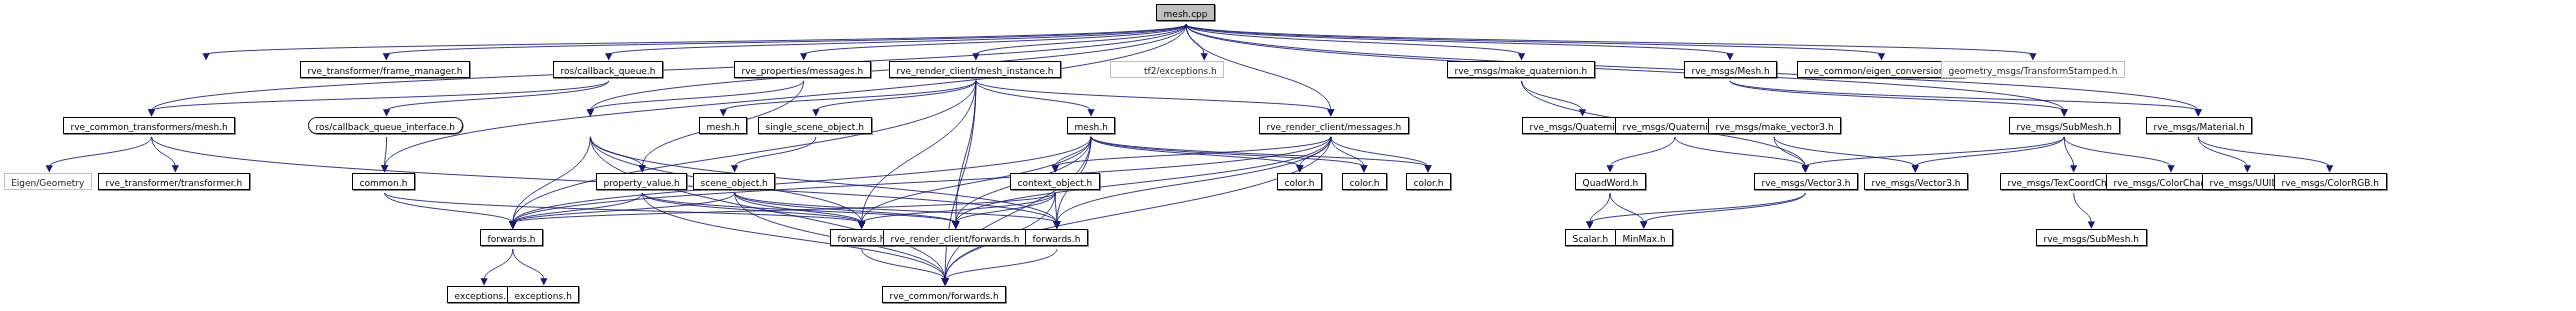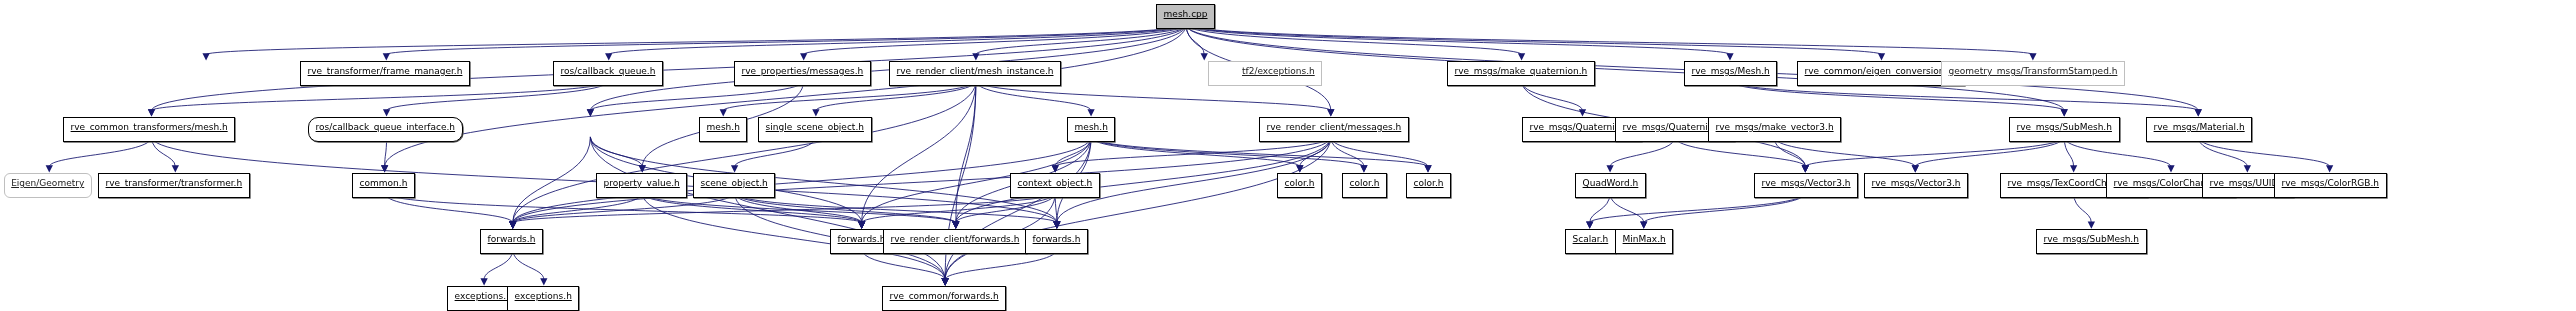--- a/index.html
+++ b/index.html
@@ -1,22 +1,22 @@
 <!DOCTYPE html>
 <html style="font-size:11.7px"><head>
 <meta charset="utf-8">
 <style>
   html, body { margin: 0; padding: 0; background: #ffffff; }
   body { width: 2576px; height: 311px; position: relative; overflow: hidden;
          font-family: "DejaVu Sans", sans-serif; }
   #graph { position: absolute; left: 0; top: 0; width: 2576px; height: 311px; }
-  .node { position: absolute; box-sizing: border-box; height: 25px;
+  .node { position: absolute; box-sizing: border-box; height: 17px;
           border: 0.7px solid #000; background: #fff; color: #000;
           font-size: 9px; line-height: 19px; text-align: center;
-          white-space: nowrap; padding: 0 6.6px; box-shadow: 0.7px 0.7px 0 #555; cursor: pointer; text-decoration: underline; }
+          white-space: nowrap; padding: 0 6.6px; box-shadow: 0.7px 0.7px 0 #555; cursor: pointer; }
   .node.root { background: #bfbfbf; }
   .node.ext { border-color: #bfbfbf; box-shadow: none; color: #222; cursor: default; }
   svg { position: absolute; left: 0; top: 0; }
   .edge { fill: none; stroke: #191970; stroke-width: 1.2; }
   .arrow { fill: #191970; }
 </style>
 </head>
 <body>
 
 <div id="graph">
@@ -210,39 +210,39 @@
       <path d="M2476.7578125,265 C2476.7578125,289.5 2254.9609375,289.5 2254.9609375,306" class="edge" stroke="#191970"></path>
       <polygon points="2249.9609375,304 2259.9609375,304 2254.9609375,314" class="arrow" fill="#191970"></polygon>
     </svg>
 
   <div class="node root" style="left:1156px;top:4.4px;">mesh.cpp</div>
 
   <div class="node" style="left:300px;top:61px;">rve_transformer/frame_manager.h</div>
   <div class="node" style="left:553px;top:61px;">ros/callback_queue.h</div>
   <div class="node" style="left:734px;top:61px;">rve_properties/messages.h</div>
   <div class="node" style="left:889px;top:61px;">rve_render_client/mesh_instance.h</div>
-  <div class="node ext" style="left:1208px;top:61px;padding-left:33px;">tf2/exceptions.h</div>
+  <div class="node ext" style="left:1110px;top:61px;padding-left:33px;">tf2/exceptions.h</div>
   <div class="node" style="left:1447px;top:61px;">rve_msgs/make_quaternion.h</div>
   <div class="node" style="left:1684px;top:61px;">rve_msgs/Mesh.h</div>
   <div class="node" style="left:1797px;top:61px;">rve_common/eigen_conversions.h</div>
   <div class="node ext" style="left:1941px;top:61px;">geometry_msgs/TransformStamped.h</div>
 
   <div class="node" style="left:63px;top:117px;">rve_common_transformers/mesh.h</div>
   <div class="node" style="left:308px;top:117px;border-radius:10px;">ros/callback_queue_interface.h</div>
   <div class="node" style="left:699px;top:117px;">mesh.h</div>
   <div class="node" style="left:758px;top:117px;">single_scene_object.h</div>
   <div class="node" style="left:1067px;top:117px;">mesh.h</div>
   <div class="node" style="left:1259px;top:117px;">rve_render_client/messages.h</div>
   <div class="node" style="left:1522px;top:117px;">rve_msgs/Quaternion.h</div>
   <div class="node" style="left:1615px;top:117px;">rve_msgs/Quaternion.h</div>
   <div class="node" style="left:1708px;top:117px;">rve_msgs/make_vector3.h</div>
   <div class="node" style="left:2009px;top:117px;">rve_msgs/SubMesh.h</div>
   <div class="node" style="left:2146px;top:117px;">rve_msgs/Material.h</div>
 
-  <div class="node ext" style="left:3.6px;top:173px;border-radius:6px;">Eigen/Geometry</div>
+  <div class="node ext" style="left:3.6px;top:173px;">Eigen/Geometry</div>
   <div class="node" style="left:98px;top:173px;">rve_transformer/transformer.h</div>
   <div class="node" style="left:352px;top:173px;">common.h</div>
   <div class="node" style="left:596px;top:173px;">property_value.h</div>
   <div class="node" style="left:693px;top:173px;">scene_object.h</div>
   <div class="node" style="left:1010px;top:173px;">context_object.h</div>
   <div class="node" style="left:1277px;top:173px;">color.h</div>
   <div class="node" style="left:1342px;top:173px;">color.h</div>
   <div class="node" style="left:1406px;top:173px;">color.h</div>
   <div class="node" style="left:1575px;top:173px;">QuadWord.h</div>
   <div class="node" style="left:1754px;top:173px;">rve_msgs/Vector3.h</div>

